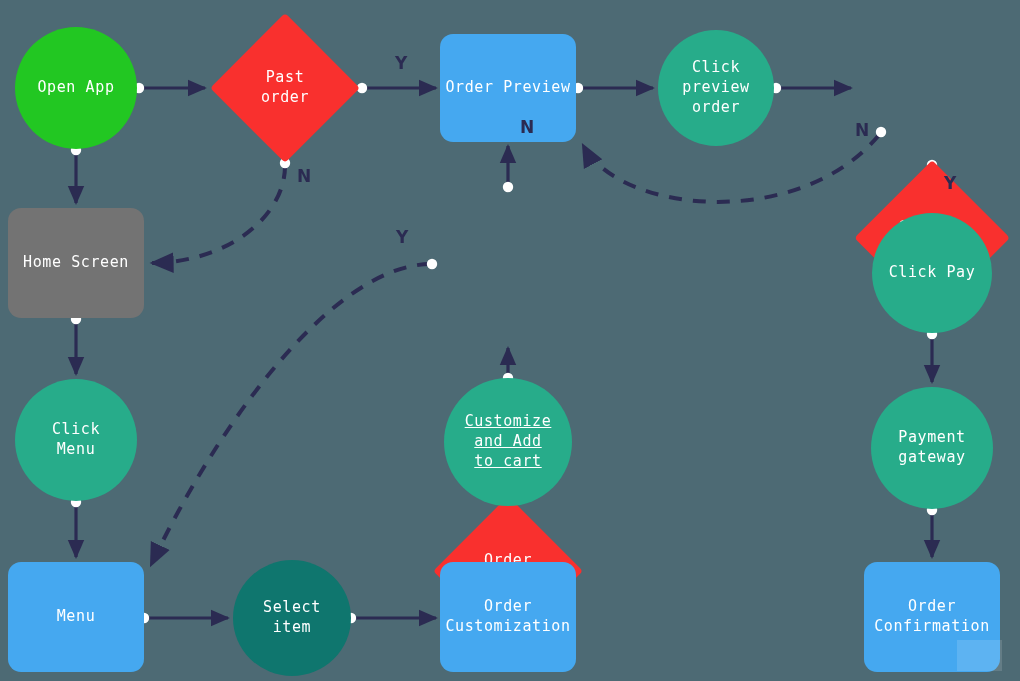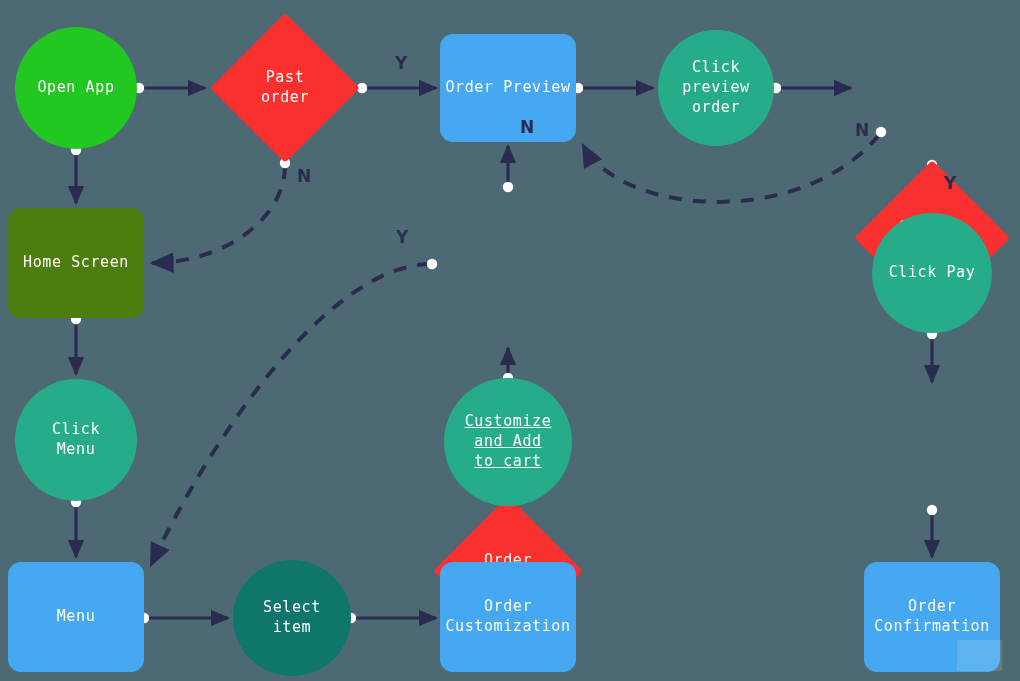--- a/index.html
+++ b/index.html
@@ -105,29 +105,31 @@
   <div id="nodes-layer">
       <div class="node n-circle" style="left: 15px; top: 27px; width: 122px; height: 122px; background: rgb(34, 199, 34);"><span style="position: relative; z-index: 2; text-align: right;">Open App</span></div>
       <div class="node n-diamond diamond-wrap" style="left: 210px; top: 13px; width: 150px; height: 150px;"><div class="diamond-shape" style="width: 106.066px; height: 106.066px; left: 21.967px; top: 21.967px; background: rgb(249, 48, 46);"></div><span style="position: relative; z-index: 2;">Past
 order</span></div>
       <div class="node n-rounded" style="left: 440px; top: 34px; width: 136px; height: 108px; background: rgb(69, 168, 240);"><span style="position: relative; z-index: 2;">Order Preview</span></div>
       <div class="node n-circle" style="left: 658px; top: 30px; width: 116px; height: 116px; background: rgb(39, 172, 138);"><span style="position: relative; z-index: 2;">Click
 preview
 order</span></div>
       <div class="node n-diamond diamond-wrap" style="left: 854px; top: 10px; width: 156px; height: 156px;"><div class="diamond-shape" style="width: 110.309px; height: 110.309px; left: 22.8457px; top: 22.8457px; background: rgb(249, 48, 46);"></div><span style="position: relative; z-index: 2;">Confirm
 order</span></div>
-      <div class="node n-rounded" style="left: 8px; top: 208px; width: 136px; height: 110px; background: #4d7c0f;"><span style="position: relative; z-index: 2;">Home Screen</span></div>
+      <div class="node n-rounded" style="left: 8px; top: 208px; width: 136px; height: 110px; background: #737373;"><span style="position: relative; z-index: 2;">Home Screen</span></div>
       <div class="node n-diamond diamond-wrap" style="left: 433px; top: 187px; width: 150px; height: 156px;"><div class="diamond-shape" style="width: 106.066px; height: 106.066px; left: 21.967px; top: 24.967px; background: rgb(249, 48, 46);"></div><span style="position: relative; z-index: 2;">Order
 Preview</span></div>
       <div class="node n-circle" style="left: 872px; top: 213px; width: 120px; height: 120px; background: rgb(39, 172, 138);"><span style="position: relative; z-index: 2; text-align: center;">Click Pay</span></div>
       <div class="node n-circle" style="left: 15px; top: 379px; width: 122px; height: 122px; background: rgb(39, 172, 138);"><span style="position: relative; z-index: 2;">Click
 Menu</span></div>
       <div class="node n-circle" style="left: 444px; top: 378px; width: 128px; height: 128px; background: rgb(39, 172, 138);"><span style="position: relative; z-index: 2; text-decoration: underline;">Customize
 and Add
 to cart</span></div>
+      <div class="node n-circle" style="left: 871px; top: 387px; width: 122px; height: 122px; background: rgb(39, 172, 138);"><span style="position: relative; z-index: 2;">Payment
+gateway</span></div>
       <div class="node n-rounded" style="left: 8px; top: 562px; width: 136px; height: 110px; background: rgb(69, 168, 240);"><span style="position: relative; z-index: 2;">Menu</span></div>
       <div class="node n-circle" style="left: 233px; top: 560px; width: 118px; height: 116px; background: #0f766e;"><span style="position: relative; z-index: 2;">Select
 item</span></div>
       <div class="node n-rounded" style="left: 440px; top: 562px; width: 136px; height: 110px; background: rgb(69, 168, 240);"><span style="position: relative; z-index: 2;">Order
 Customization</span></div>
       <div class="node n-rounded" style="left: 864px; top: 562px; width: 136px; height: 110px; background: rgb(69, 168, 240);"><span style="position: relative; z-index: 2;">Order
 Confirmation</span></div>
     </div>
   <div id="labels-layer">
       <div class="edge-label" style="left: 395px; top: 53px; color: rgb(43, 43, 82);">Y</div>

